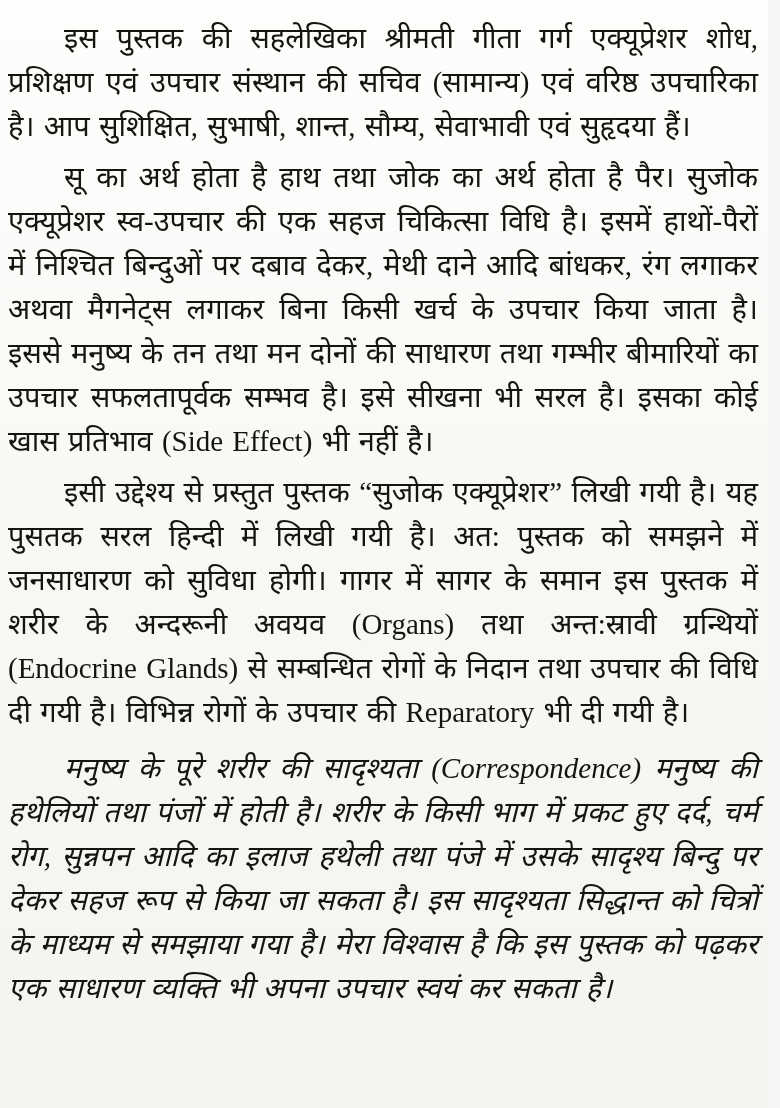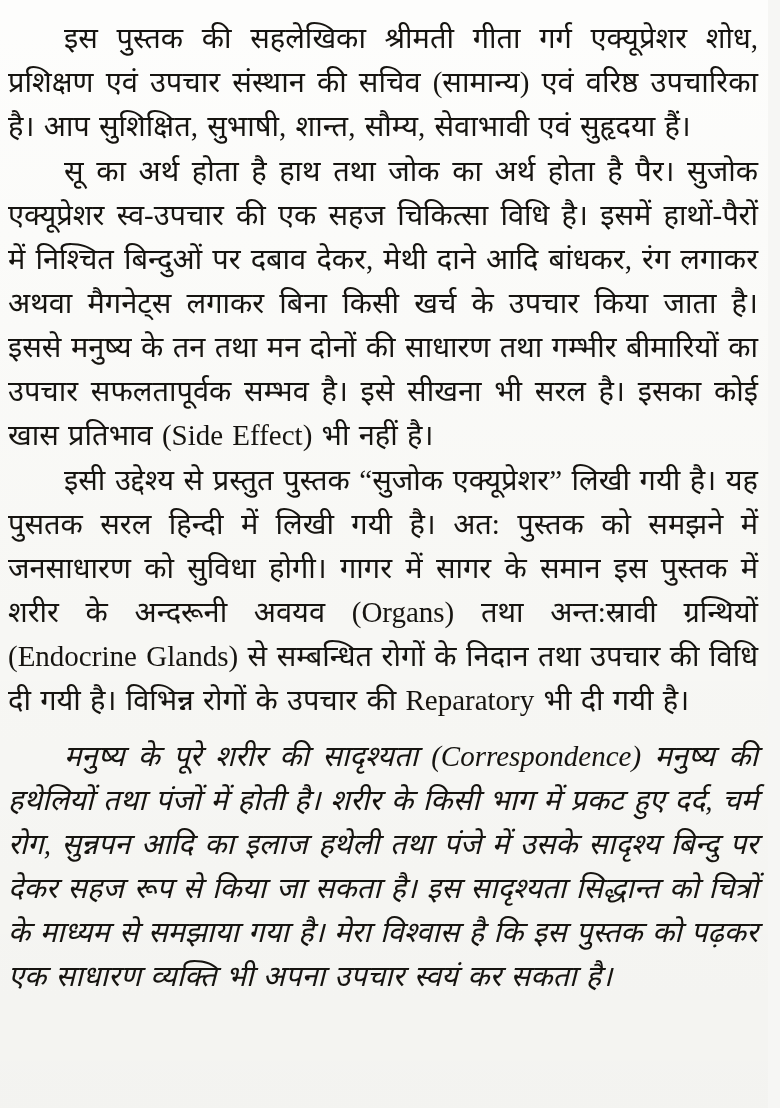--- a/index.html
+++ b/index.html
@@ -24,21 +24,21 @@
     line-height: 44px;
   }
   .page p {
     margin: 0;
     text-align: justify;
     text-indent: 56px;
     word-spacing: 2px;
     text-rendering: optimizeLegibility;
   }
   .page p + p {
-    margin-top: 1px;
+    margin-top: 7px;
   }
   .page p.last {
     margin-top: 12px;
     font-style: italic;
   }
   
   .page {
     background-image:
       linear-gradient(180deg, rgba(255,255,255,0.6) 0%, rgba(0,0,0,0.015) 55%, rgba(0,0,0,0.03) 100%);
   }

